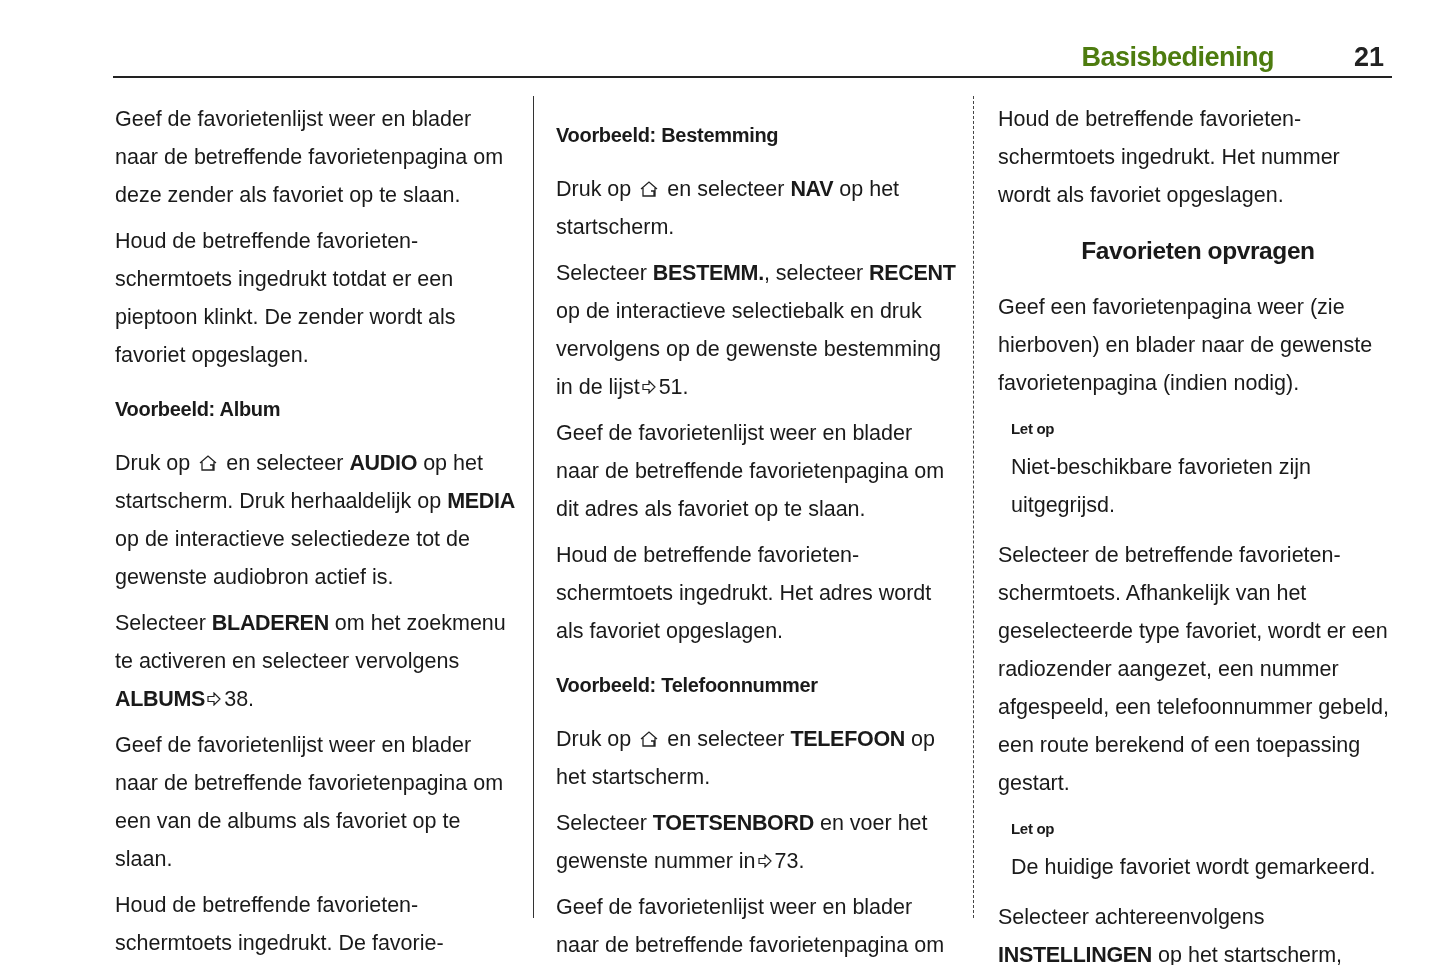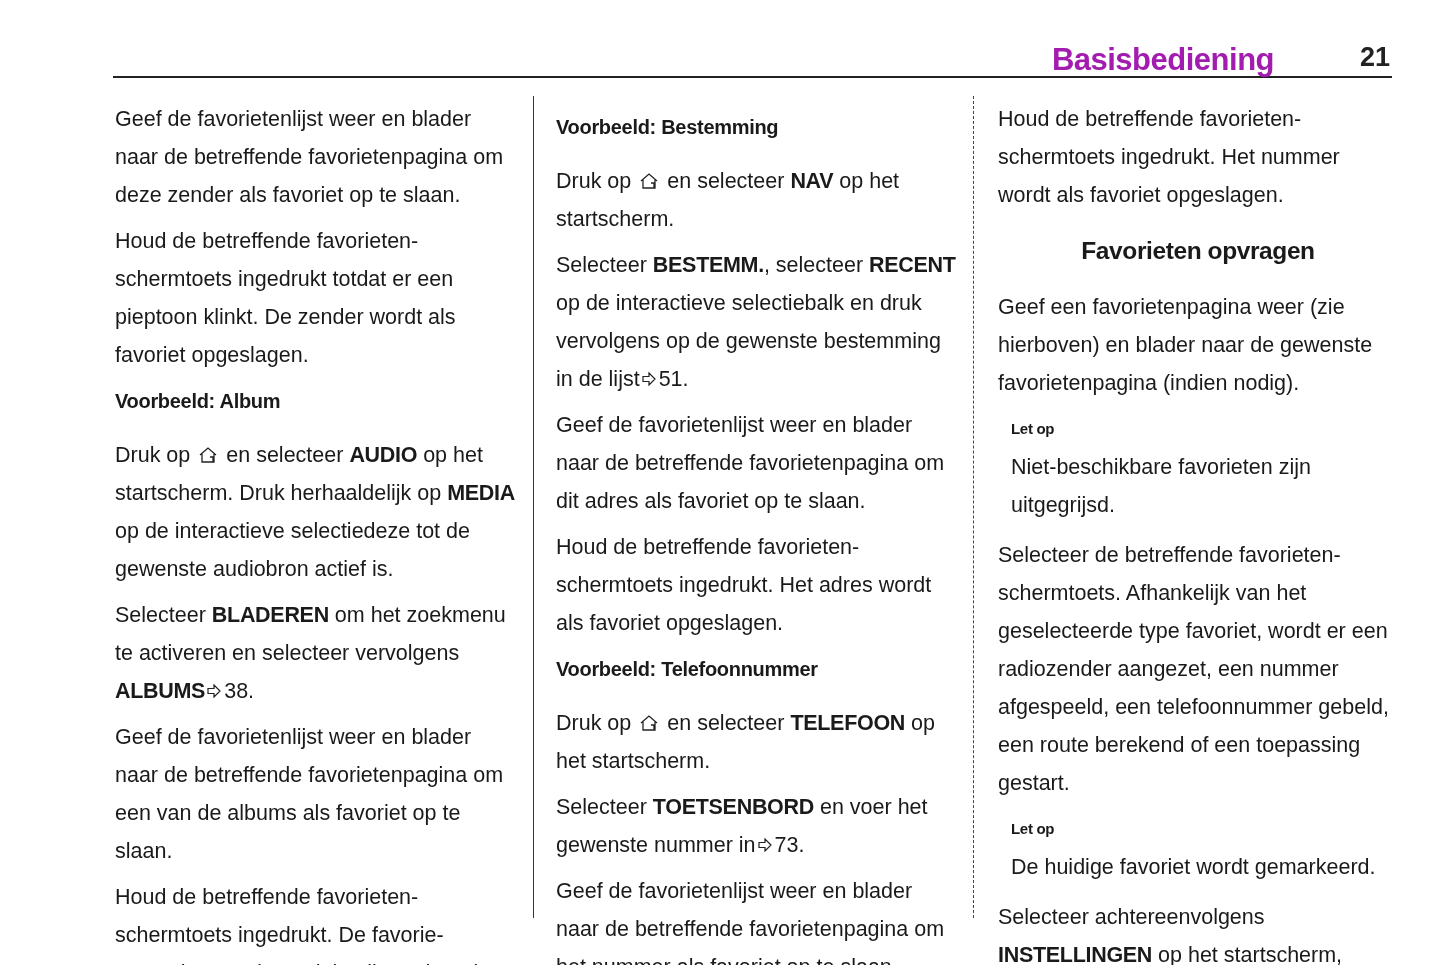--- a/index.html
+++ b/index.html
@@ -1,30 +1,30 @@
 <!DOCTYPE html>
 <html><head>
 <meta charset="utf-8">
 <style>
   html, body { margin:0; padding:0; background:#ffffff; }
   body { width:1445px; height:965px; position:relative; overflow:hidden;
          font-family:"Liberation Sans", sans-serif; color:#1a1a1a; }
   .header { position:absolute; left:113px; top:38px; width:1279px; height:38px;
             border-bottom:2px solid #222; }
-  .header-title { position:absolute; right:118px; top:4px; font-size:31px; font-weight:bold; color:#a21caf; letter-spacing:-0.5px;margin-left:40px; }
-  .header-page { position:absolute; right:2px; top:4px; font-size:27px; font-weight:bold; color:#222; }
+  .header-title { position:absolute; right:118px; top:4px; font-size:27px; font-weight:bold; color:#4d7c0f; letter-spacing:-0.5px;margin-left:40px; }
+  .header-page { position:absolute; right:8px; top:4px; font-size:27px; font-weight:bold; color:#222; }
   .col { position:absolute; top:100px; font-size:21.5px; line-height:38px; }
   .col1 { left:115px; width:405px; }
   .col2 { left:556px; width:405px; }
   .col3 { left:998px; width:400px; }
   .divider { position:absolute; top:96px; height:822px; width:0; }
   .divider.d1 { left:533px; border-left:1.5px solid #333; }
   .divider.d2 { left:973px; border-left:1.5px dashed #444; }
   p { margin:0 0 8px 0; }
-  .sub { font-weight:bold; font-size:20px; margin-top:8px; margin-bottom:0; letter-spacing:-0.3px; }
+  .sub { font-weight:bold; font-size:20px; margin-top:16px; margin-bottom:0; letter-spacing:-0.3px; }
   .sub + p { margin-top:16px; }
   .h2 { font-weight:bold; font-size:24.5px; margin:18px 0 18px 0; letter-spacing:-0.4px;text-align:center; }
   .note { margin-left:13px; margin-bottom:12px; }
   .note-title { font-weight:bold; font-size:15px; letter-spacing:-0.3px; }
   b { font-weight:bold; letter-spacing:-0.3px; }
   .home-icon { display:inline-block; width:18px; height:16px; vertical-align:-1px; margin:0 3px; }
   .ref-icon { display:inline-block; width:14px; height:14px; vertical-align:0px; margin:0 3px 0 2px; }
 </style>
 </head>
 <body>

